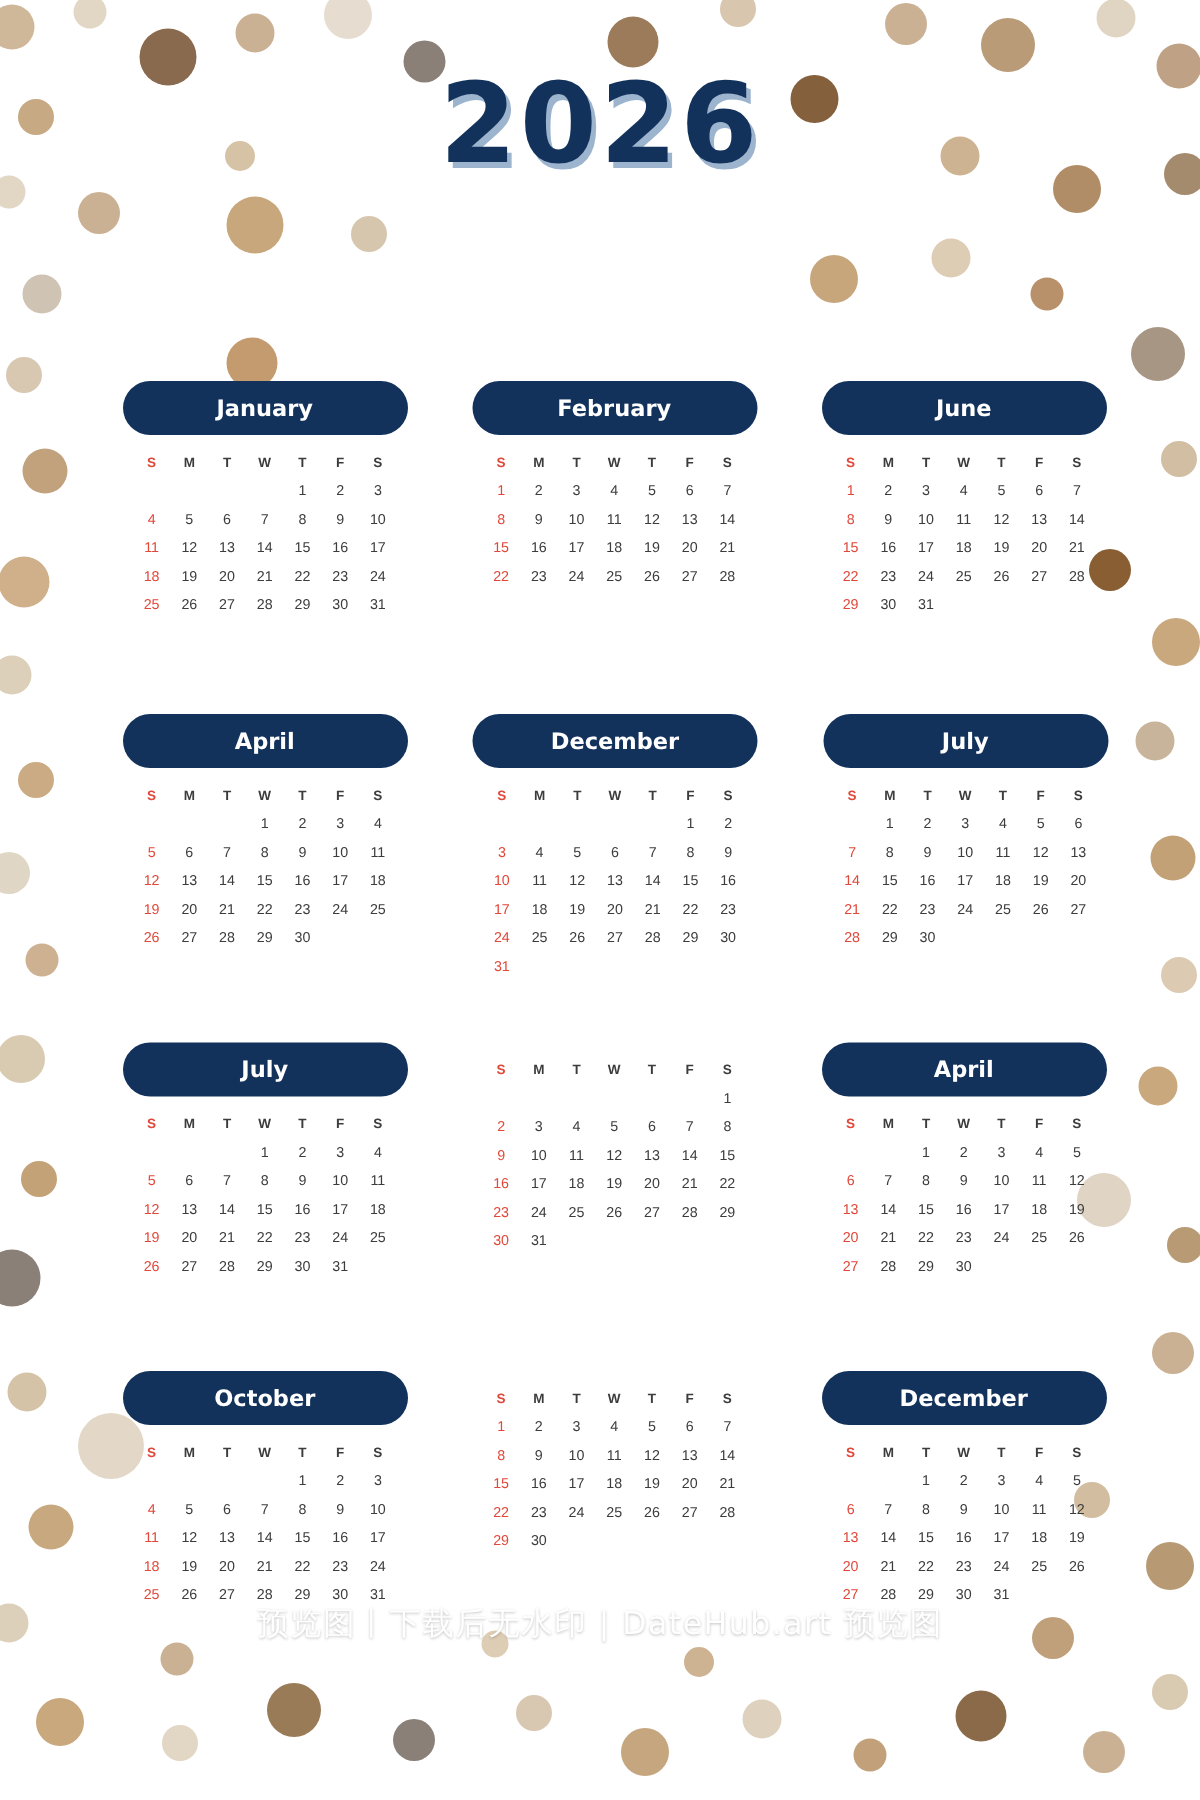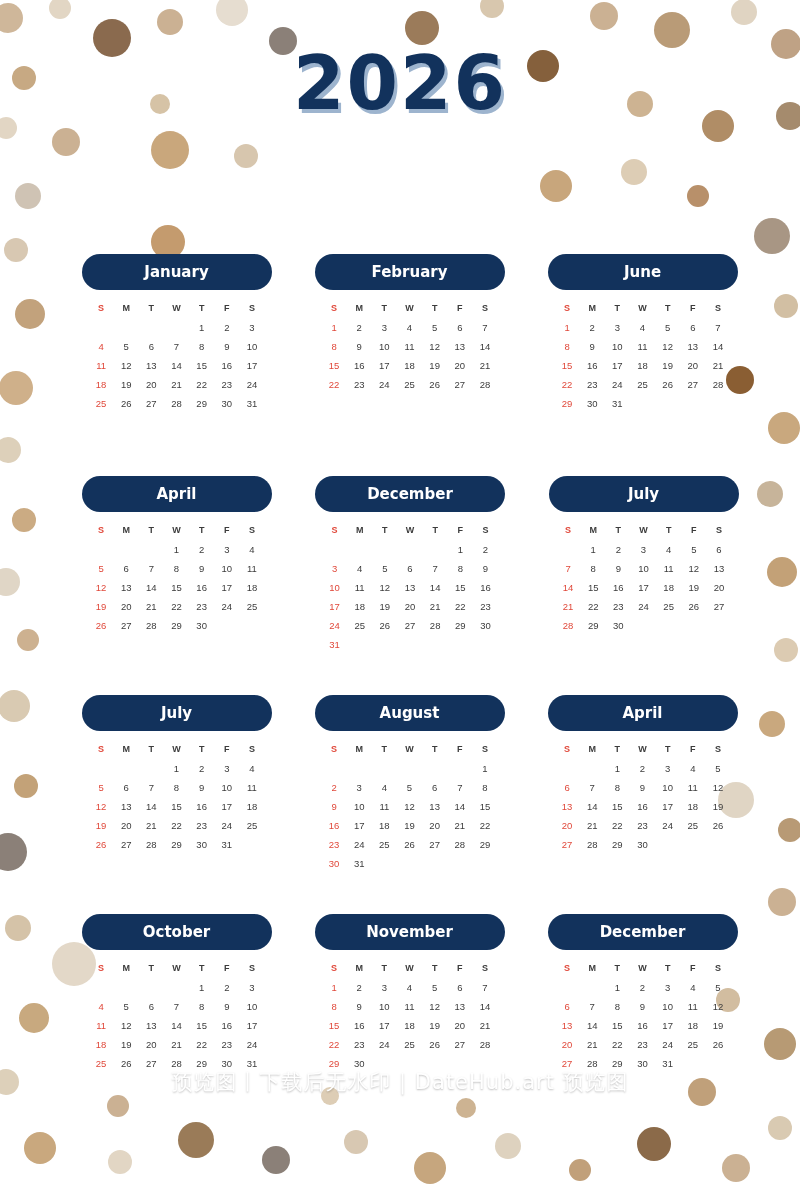--- a/index.html
+++ b/index.html
@@ -654,21 +654,20 @@
                 <td>28</td>
                 <td>29</td>
                 <td>30</td>
                 <td>31</td>
                 <td>&nbsp;</td>
               </tr>
             </tbody>
           </table>
         </div>
         <div class="month">
-          <div class="month-title">August</div>
           <table class="cal">
             <thead>
               <tr>
                 <th class="sun">S</th>
                 <th>M</th>
                 <th>T</th>
                 <th>W</th>
                 <th>T</th>
                 <th>F</th>
                 <th>S</th>
@@ -854,21 +853,20 @@
                 <td>27</td>
                 <td>28</td>
                 <td>29</td>
                 <td>30</td>
                 <td>31</td>
               </tr>
             </tbody>
           </table>
         </div>
         <div class="month">
-          <div class="month-title">November</div>
           <table class="cal">
             <thead>
               <tr>
                 <th class="sun">S</th>
                 <th>M</th>
                 <th>T</th>
                 <th>W</th>
                 <th>T</th>
                 <th>F</th>
                 <th>S</th>

